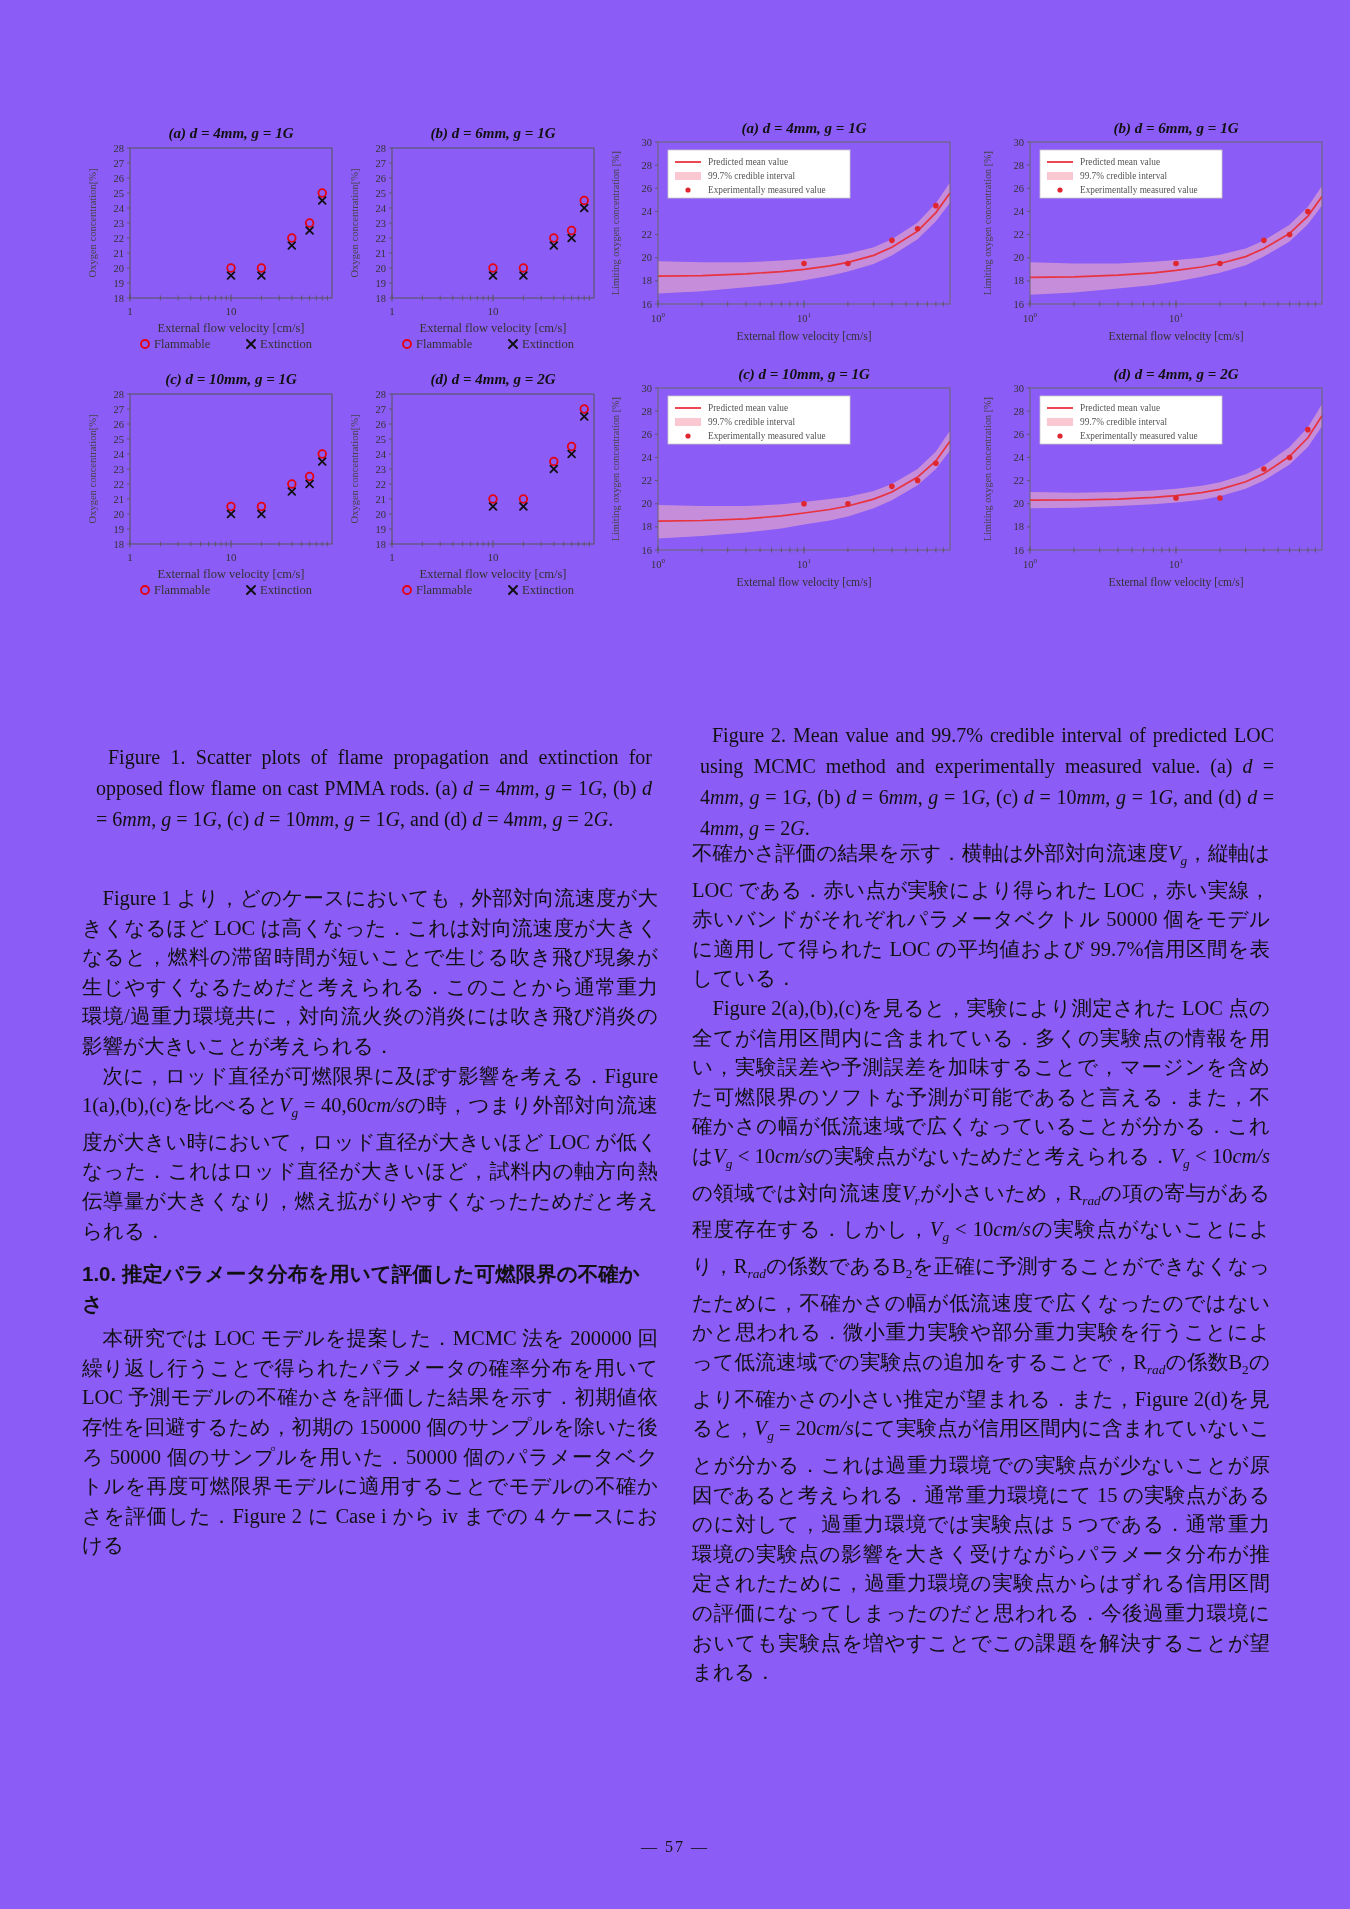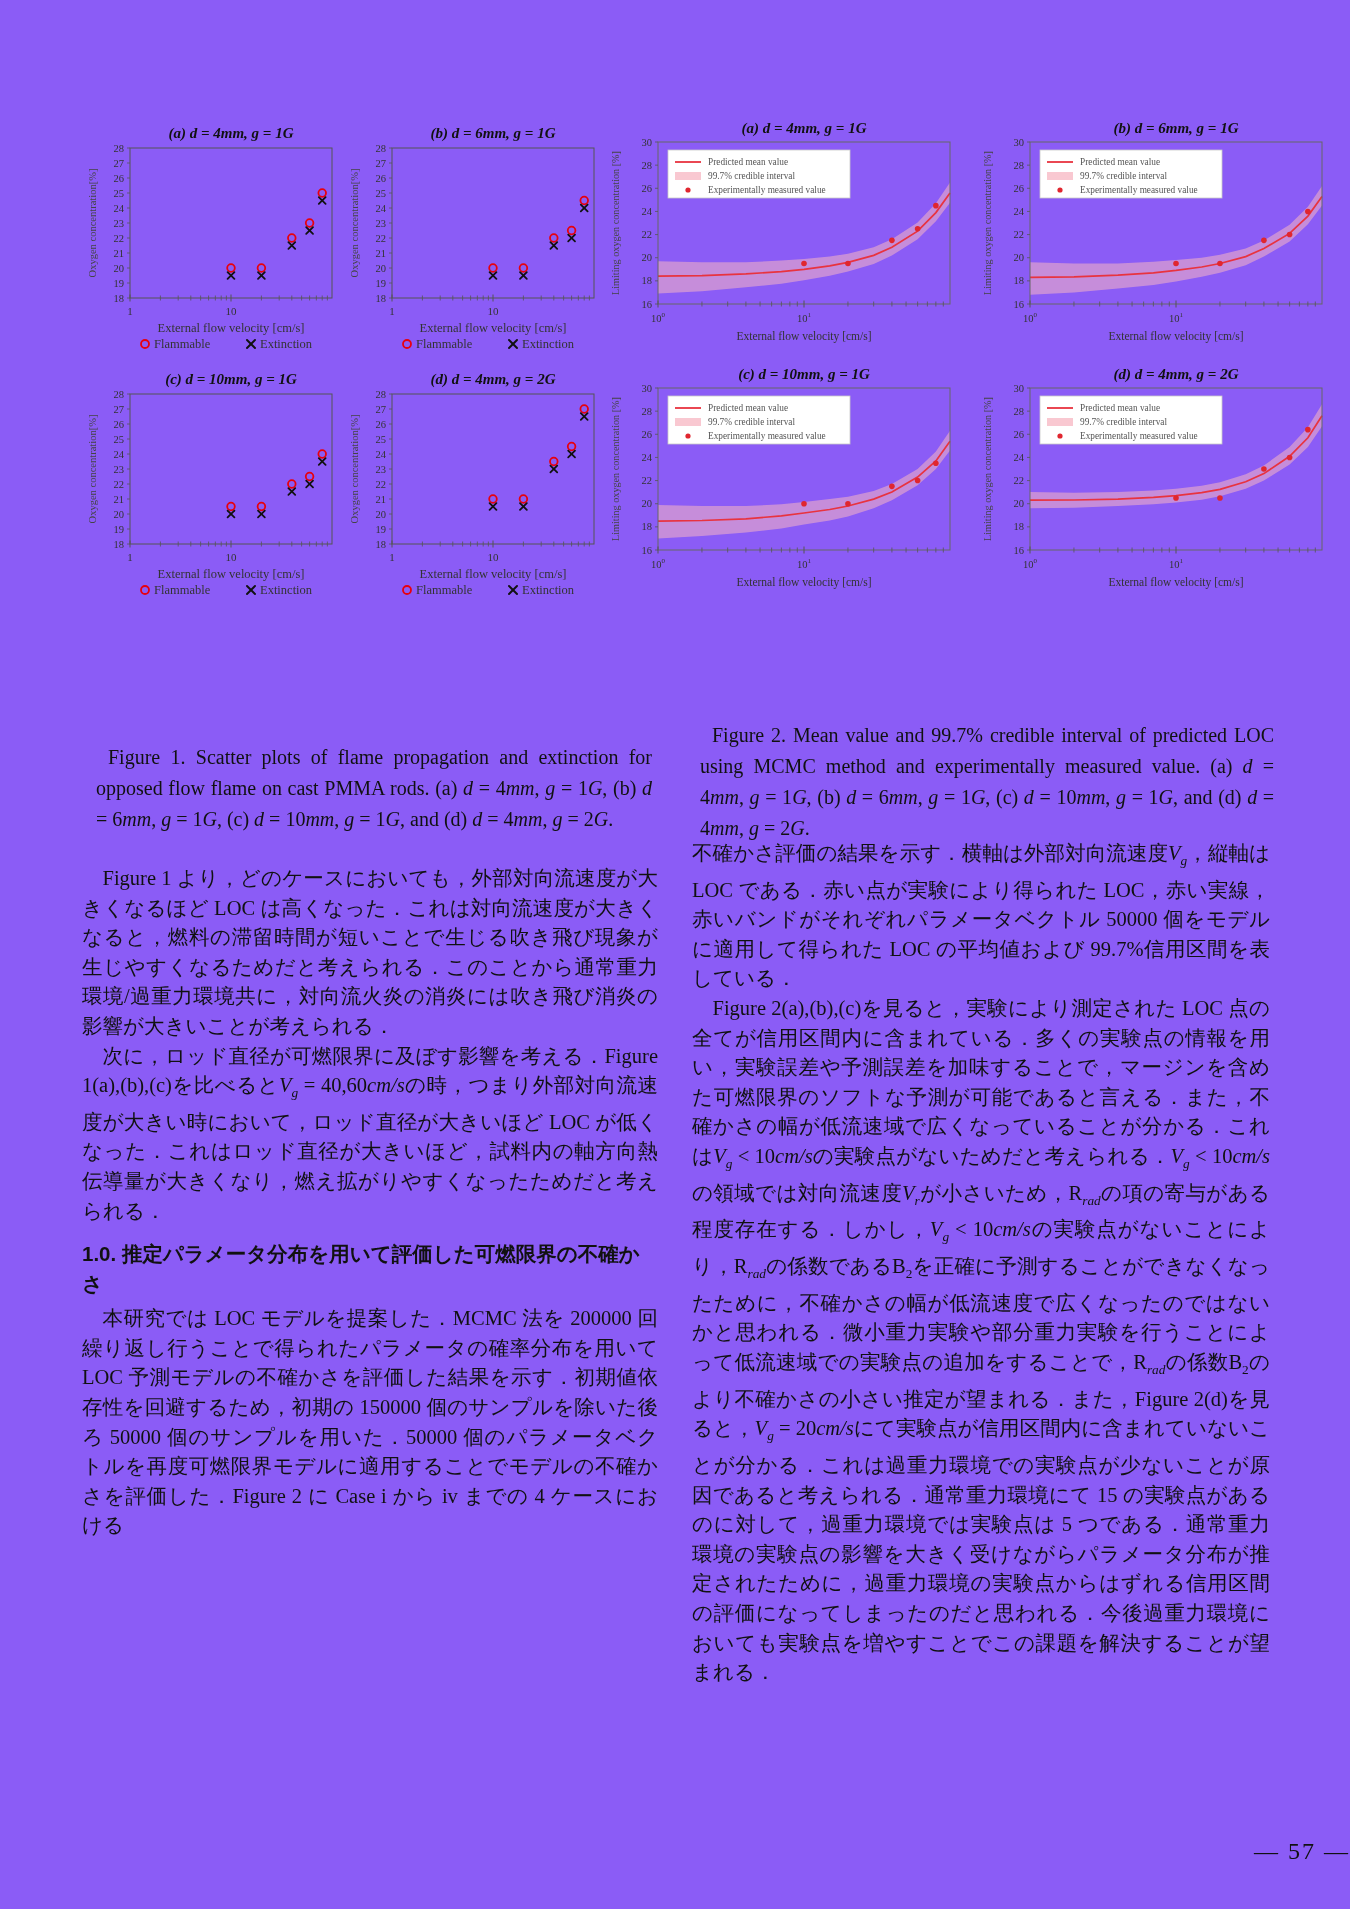--- a/index.html
+++ b/index.html
@@ -6,30 +6,30 @@
   .page{position:relative;width:1350px;height:1909px;background:#8b5cf6;overflow:hidden;
         font-family:"Liberation Serif",serif;color:#111;}
   .fig-grid{position:absolute;display:grid;grid-template-columns:258px 258px;column-gap:4px;row-gap:10px;}
   #fig1{left:84px;top:124px;}
   .fig-grid2{position:absolute;display:grid;grid-template-columns:366px 366px;column-gap:6px;row-gap:8px;}
   #fig2{left:606px;top:120px;}
   .caption{position:absolute;margin:0;font-size:20px;line-height:31px;text-align:justify;text-indent:12px;}
   #fig1-caption{left:96px;top:742px;width:556px;}
   #fig2-caption{left:700px;top:720px;width:574px;}
   .col{position:absolute;}
-  #col-left{left:82px;top:864px;width:576px;}
+  #col-left{left:82px;top:884px;width:576px;}
   #col-right{left:692px;top:839px;width:578px;}
   .para{margin:0;font-size:20.5px;line-height:29.6px;text-align:justify;}
   .para.indent{text-indent:1em;}
   .para i{font-family:"Liberation Serif",serif;}
   sub{font-size:0.65em;}
   .heading{margin:13px 0 5px 0;font-family:"Liberation Sans",sans-serif;
            font-weight:bold;font-size:20.5px;line-height:30px;}
-  #page-number{position:absolute;left:0;top:1838px;width:100%;text-align:right;
-               font-size:24px;letter-spacing:2px;}
+  #page-number{position:absolute;left:0;top:1838px;width:100%;text-align:center;
+               font-size:16px;letter-spacing:2px;}
   svg text{font-family:"Liberation Serif",serif;}
 </style>
 </head>
 <body>
 
 <div class="page">
 
   <div id="fig1" class="fig-grid">
       <svg width="258" height="236" viewBox="0 0 258 236">
         <text x="147" y="14" text-anchor="middle" font-size="15" font-weight="bold" font-style="italic" fill="#111">(a) d = 4mm, g = 1G</text>

